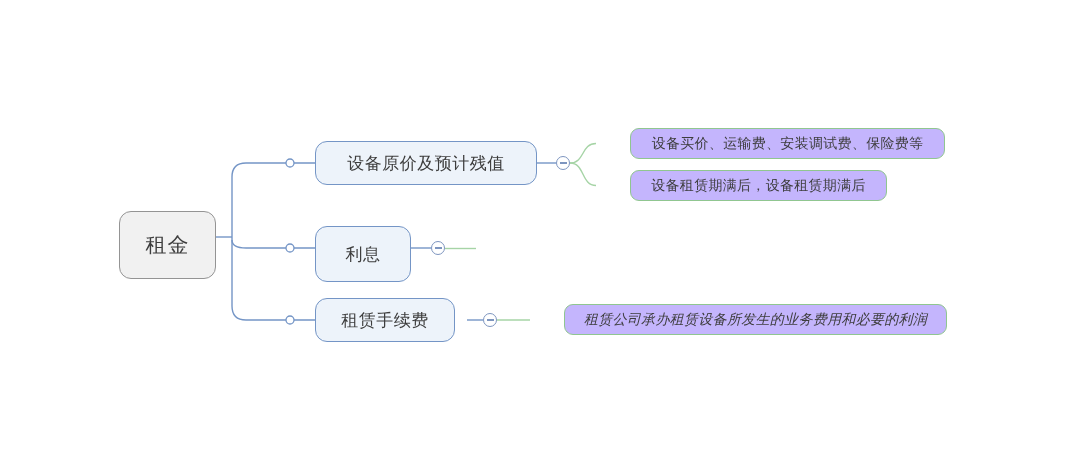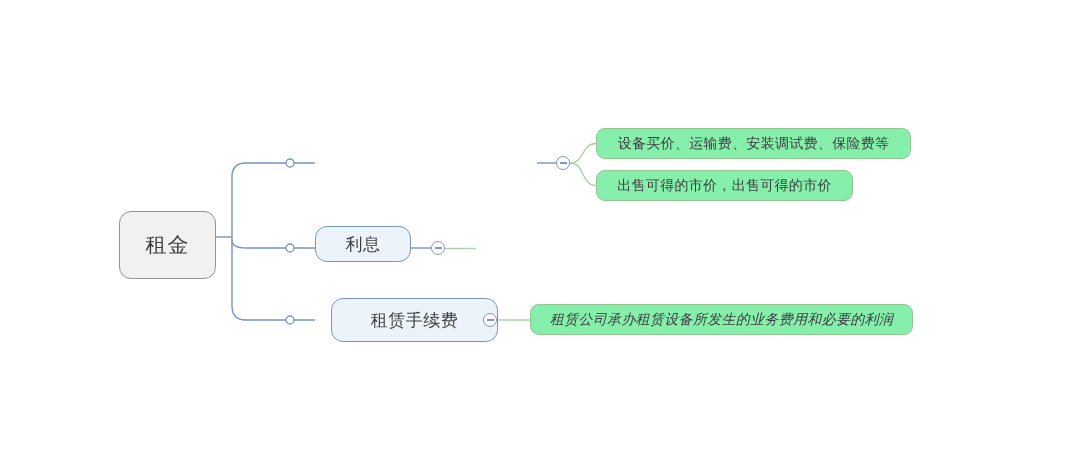--- a/index.html
+++ b/index.html
@@ -40,28 +40,29 @@
     letter-spacing: 1px;
   }
   .node-branch {
     background: #edf3fa;
     border: 1.4px solid #7495c6;
     border-radius: 12px;
     font-size: 17px;
     letter-spacing: 0.5px;
   }
   .node-branch-1 { left: 315px; top: 141px; width: 222px; height: 44px; }
-  .node-branch-2 { left: 315px; top: 226px; width: 96px;  height: 36px; }
-  .node-branch-3 { left: 331px; top: 298px; width: 167px; height: 44px; }
+  .node-branch-2 { left: 315px; top: 226px; width: 96px;  height: 56px; }
+  .node-branch-3 { left: 315px; top: 298px; width: 140px; height: 44px; }
   .node-leaf {
-    background: #86efac;
+    background: #c4b5fd;
     border: 1.3px solid #90c690;
     border-radius: 9px;
     font-size: 14px;
     letter-spacing: 0.3px;
+    margin-left: 34px;
   }
   .node-leaf-1a { left: 596px; top: 128px; width: 315px; height: 31px; }
   .node-leaf-1b { left: 596px; top: 170px; width: 257px; height: 31px; }
   .node-leaf-2a { left: 476px; top: 233px; width: 382px; height: 31px; }
   .node-leaf-3a { left: 530px; top: 304px; width: 383px; height: 31px; font-style: italic; }
   .collapse-btn {
     position: absolute;
     width: 14px;
     height: 14px;
     box-sizing: border-box;
@@ -108,25 +109,26 @@
 
     <g fill="#ffffff" stroke="#7495c6" stroke-width="1.3">
       <circle cx="290" cy="163" r="4"></circle>
       <circle cx="290" cy="248" r="4"></circle>
       <circle cx="290" cy="320" r="4"></circle>
     </g>
   </svg>
 
   <div class="node node-root">租金</div>
 
+  <div class="node node-branch node-branch-1">设备原价及预计残值</div>
   <div class="node node-branch node-branch-2">利息</div>
   <div class="node node-branch node-branch-3">租赁手续费</div>
 
   <div class="node node-leaf node-leaf-1a">设备买价、运输费、安装调试费、保险费等</div>
-  <div class="node node-leaf node-leaf-1b">出售可得的市价，出售可得的市价</div>
+  <div class="node node-leaf node-leaf-1b">设备租赁期满后，设备租赁期满后</div>
   <div class="node node-leaf node-leaf-3a">租赁公司承办租赁设备所发生的业务费用和必要的利润</div>
 
   <div class="collapse-btn collapse-btn-1">
     <div class="minus-bar"></div>
   </div>
   <div class="collapse-btn collapse-btn-2">
     <div class="minus-bar"></div>
   </div>
   <div class="collapse-btn collapse-btn-3">
     <div class="minus-bar"></div>

